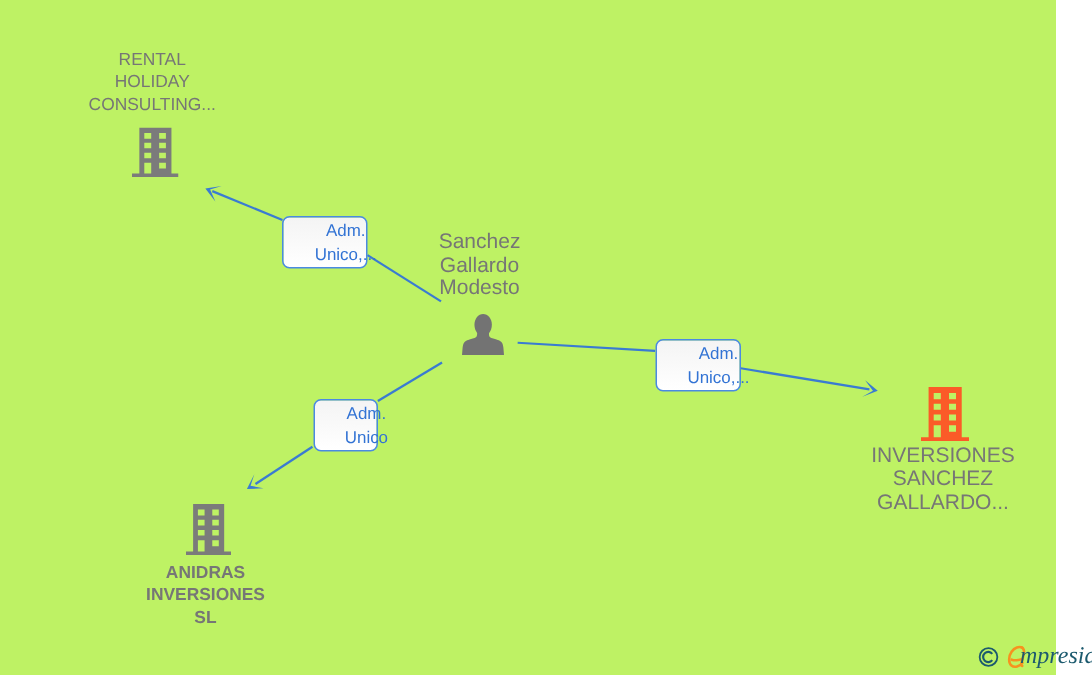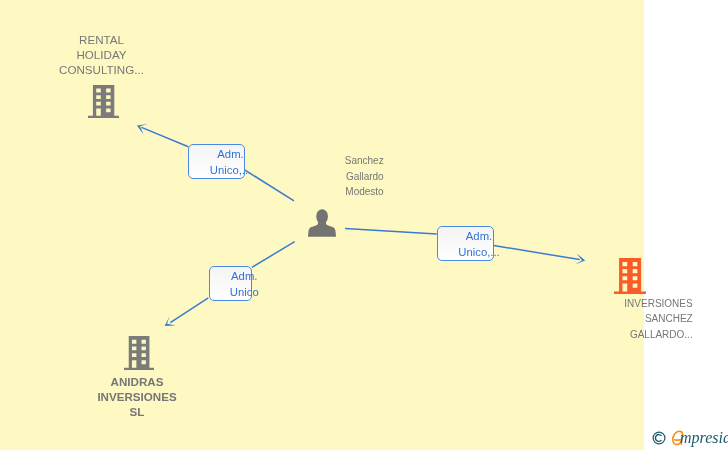--- a/index.html
+++ b/index.html
@@ -1,21 +1,21 @@
 <!DOCTYPE html>
 <html><head>
 <meta charset="utf-8">
 <style>
   html,body{margin:0;padding:0;}
   body{width:728px;height:450px;background:#ffffff;font-family:"Liberation Sans",sans-serif;overflow:hidden;}
-  #stage{position:relative;width:644px;height:450px;background:#fef9c3;}
+  #stage{position:relative;width:704px;height:450px;background:#bef264;}
   svg.edges{position:absolute;left:0;top:0;width:728px;height:450px;}
   .node{position:absolute;width:128px;}
   .nlabel{color:#767676;font-size:11.6px;line-height:15px;white-space:pre-line;text-align:center;}
-  .nlabel.big{font-size:10px;line-height:15.7px;text-align:right;}
+  .nlabel.big{font-size:14px;line-height:15.7px;}
   .nicon{display:flex;justify-content:center;}
   .elabel{position:absolute;border:1.7px solid #4a8ae2;border-radius:5px;
      background:linear-gradient(#f4f4f4,#ffffff);
      color:#3273d4;font-size:11.3px;line-height:15.7px;text-align:center;box-sizing:border-box;
      display:flex;align-items:center;justify-content:center;white-space:pre-line;padding-top:3px;padding-left:28px;}
   .brand{position:absolute;left:651px;top:427px;height:23px;width:77px;}
   .brandtext{position:absolute;left:29px;top:2px;font-family:"Liberation Serif",serif;font-style:italic;font-size:16px;color:#1c5a6e;}
 </style>
 </head>
 <body>

